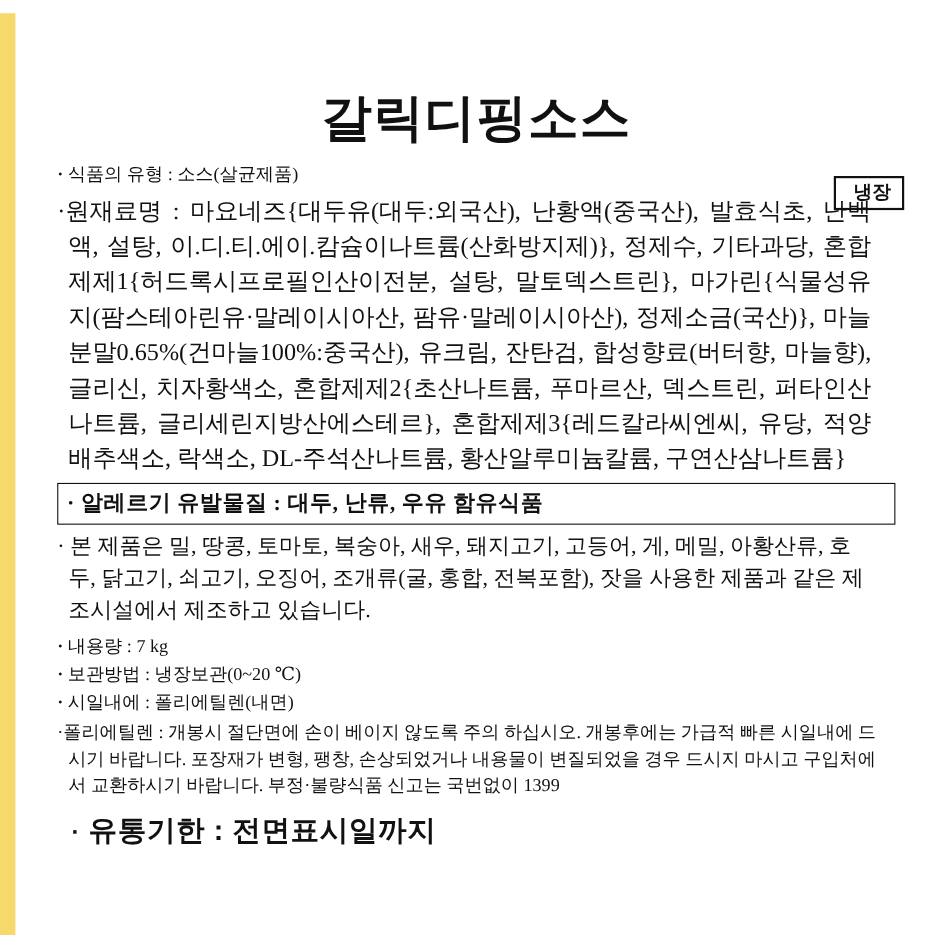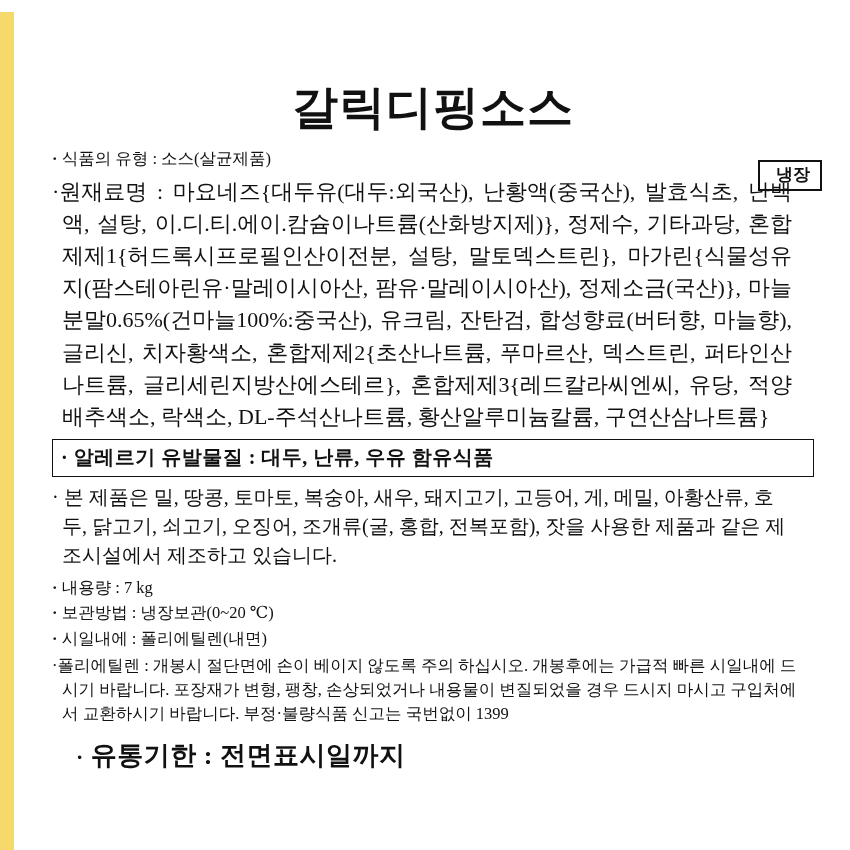--- a/index.html
+++ b/index.html
@@ -108,24 +108,24 @@
   }
   .notice-block {
     font-size: 16.5px;
     line-height: 1.45;
     margin: 4px 0 2px 18px;
     padding-left: 10px;
     text-indent: -10px;
     padding-right: 24px;
   }
   .expiry-row {
-    font-family: Liberation Serif, serif;
+    font-family: Liberation Sans, sans-serif;
     font-weight: bold;
     font-size: 26px;
-    margin: 12px 0 0 42px;
+    margin: 12px 0 0 31px;
     letter-spacing: 0.5px;
   }
   .expiry-row .dot {
     font-size: 22px;
   }
 </style>
 </head>
 <body>
 
 <div class="label-sheet">

